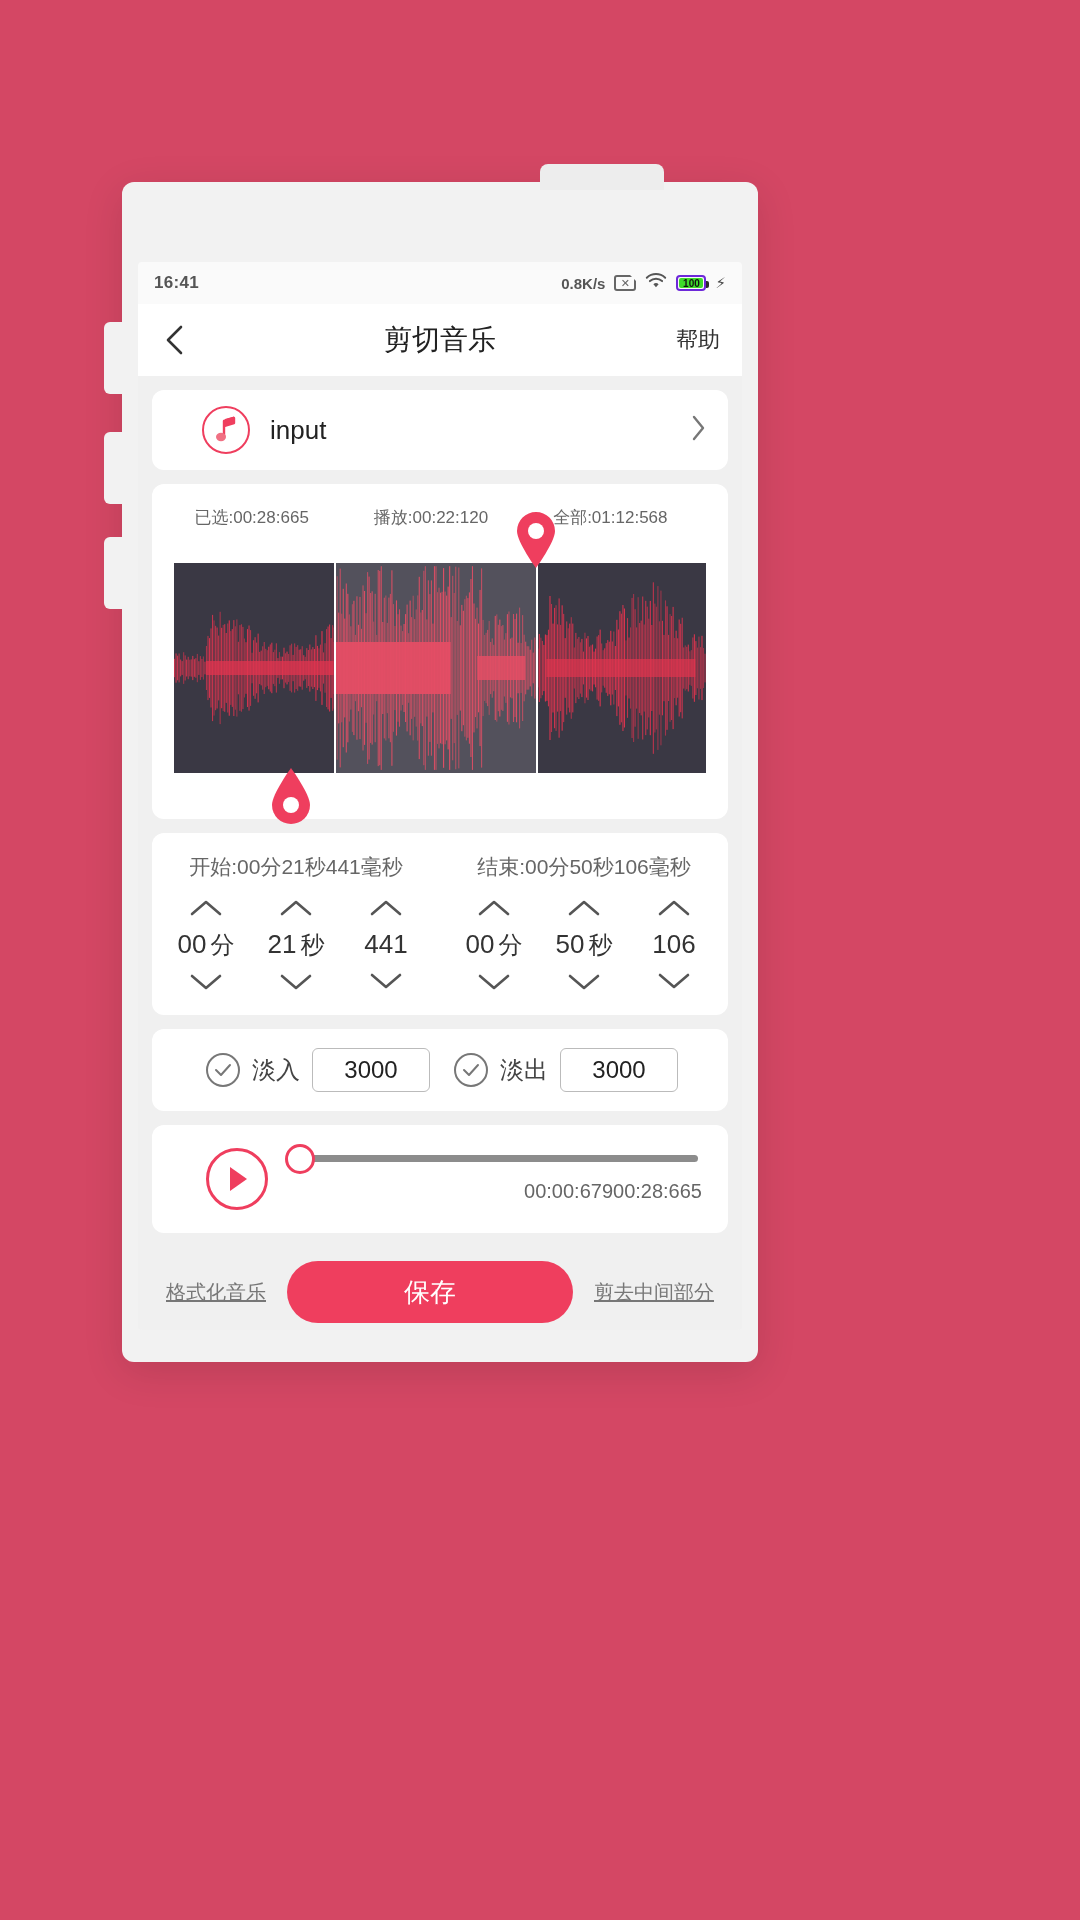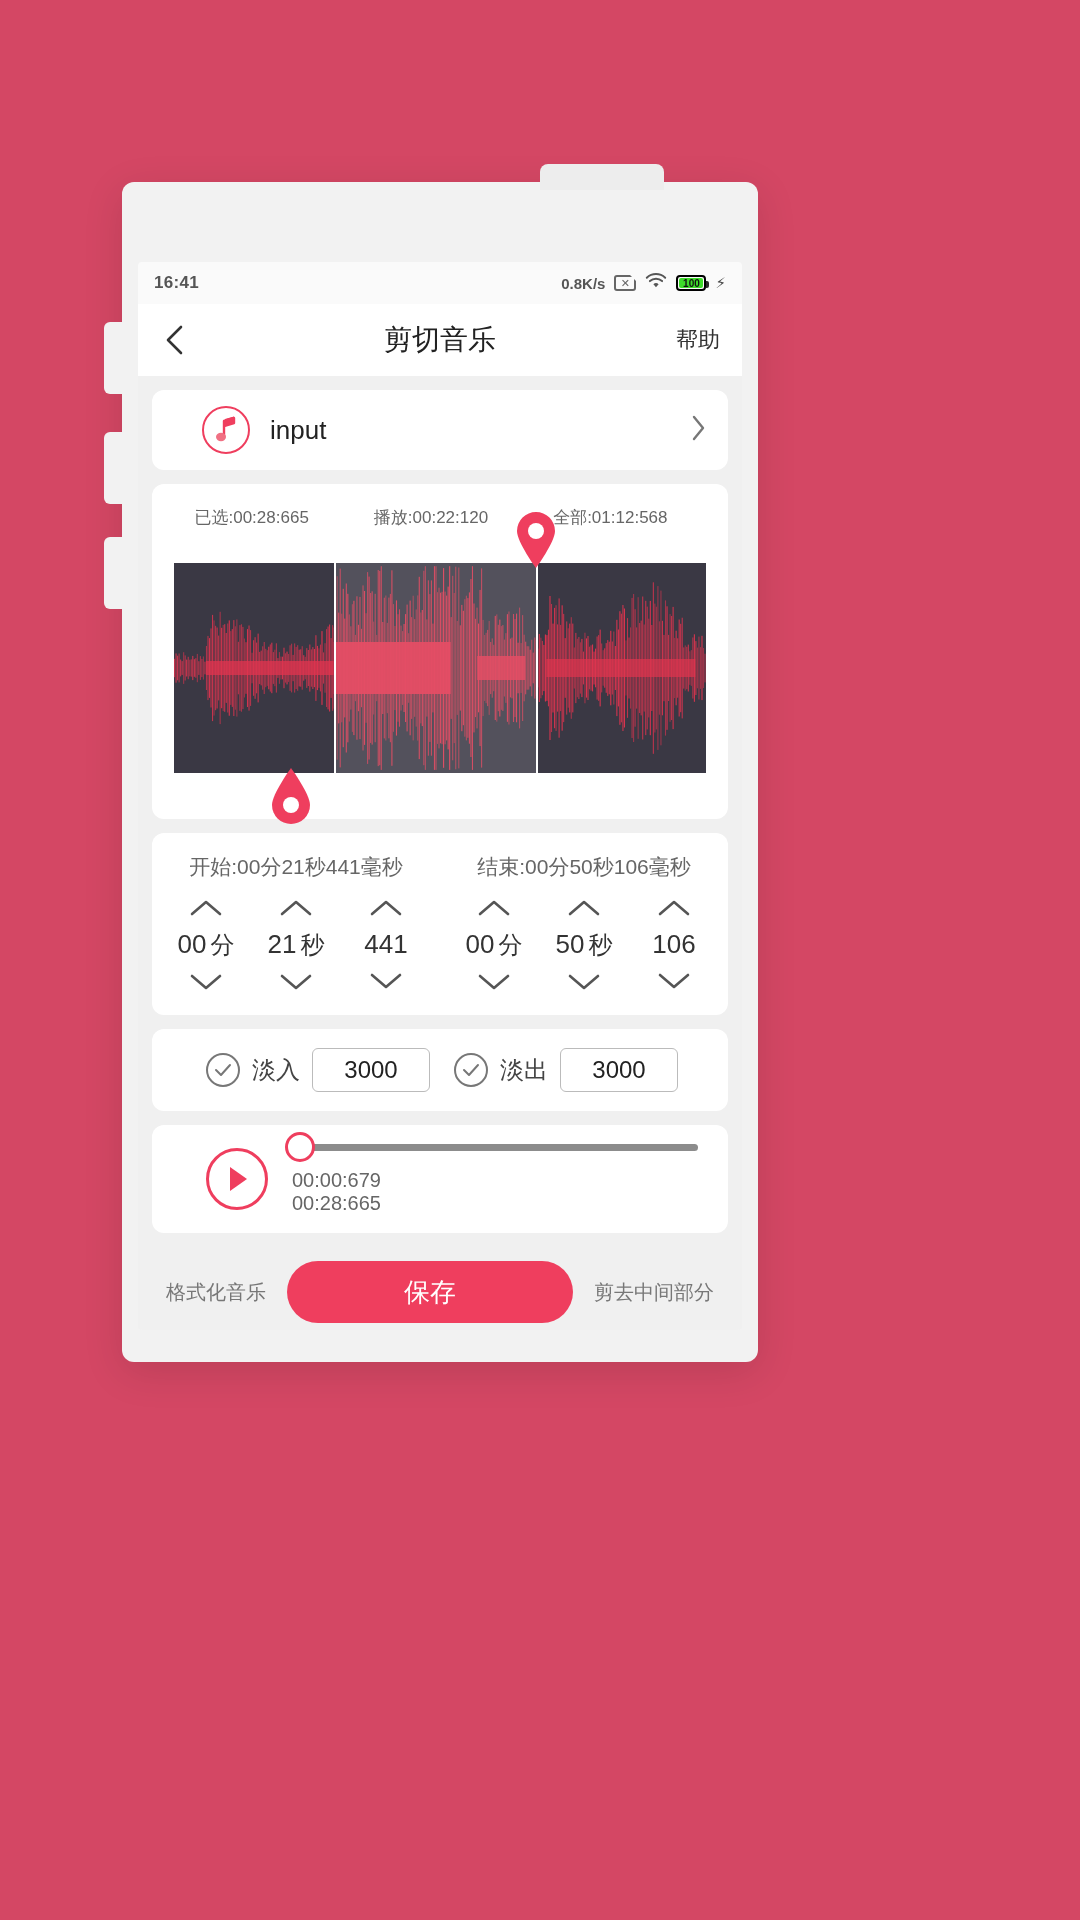--- a/index.html
+++ b/index.html
@@ -70,21 +70,21 @@
     font-size: 11px; color: #666; font-weight: bold;
   }
   .sim-x::before {
     content: ""; position: absolute;
     top: -2px; right: -2px;
     border-top: 6px solid #fafafa;
     border-left: 6px solid transparent;
   }
   .battery {
     width: 30px; height: 16px;
-    border: 2px solid #000000;
+    border: 2px solid #6d28d9;
     border-radius: 4px;
     position: relative;
     display: flex; align-items: center; justify-content: center;
   }
   .battery::after {
     content: ""; position: absolute;
     right: -5px; top: 4px;
     width: 3px; height: 7px;
     background: #2b2b2b; border-radius: 0 2px 2px 0;
   }
@@ -280,31 +280,31 @@
     width: 30px; height: 30px;
     background: #ffffff;
     border: 3px solid #ef3e5e;
     border-radius: 50%;
     transform: translate(-50%, -50%);
     cursor: pointer;
   }
   #player-times {
     display: flex; justify-content: flex-end;
     margin-top: 18px;
-    font-size: 20px; color: #666; flex-direction: column;
+    font-size: 20px; color: #666;
   }
 
   
   #bottom-actions {
     display: flex; align-items: center; justify-content: space-between;
     padding: 28px 28px 0 28px;
   }
   .side-action {
     font-size: 20px; color: #777;
-    cursor: pointer; white-space: nowrap;
+    cursor: pointer; white-space: nowrap; text-decoration: underline;
   }
   #save-button {
     width: 286px; height: 62px;
     background: #ef3e5e;
     border-radius: 31px;
     border: none;
     color: #ffffff;
     font-size: 26px;
     font-family: "Liberation Sans", sans-serif;
     cursor: pointer;

